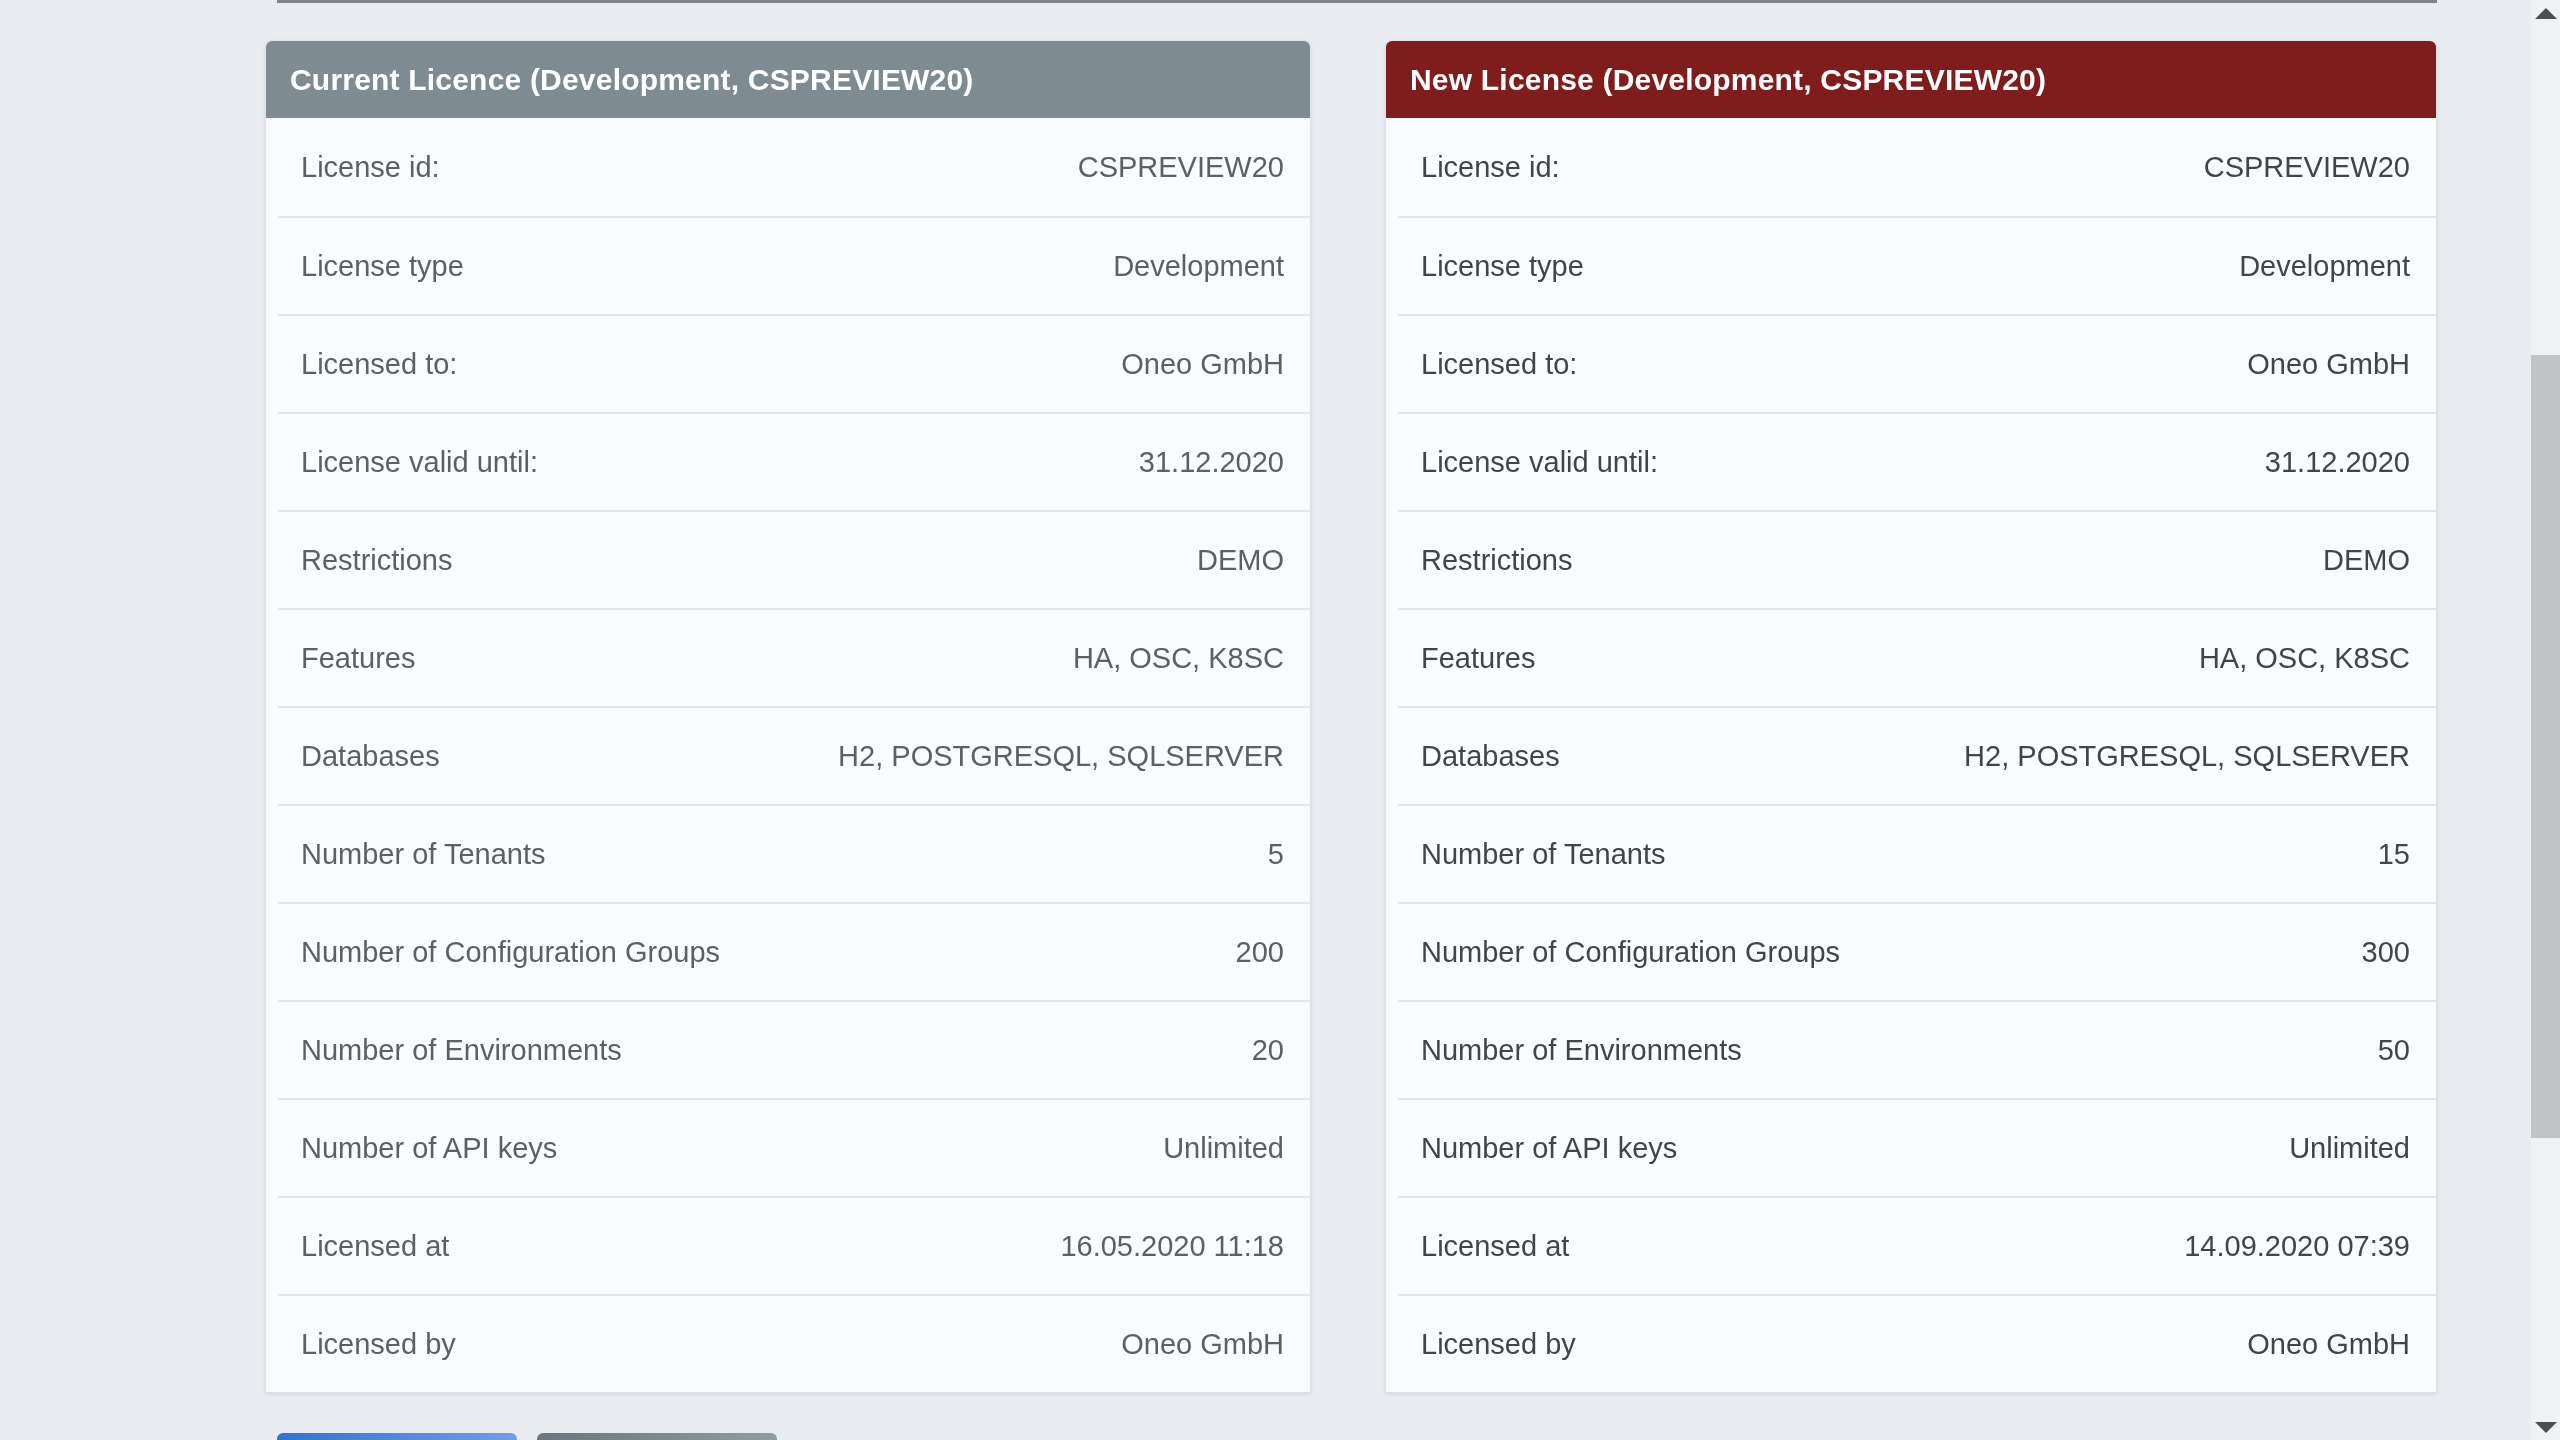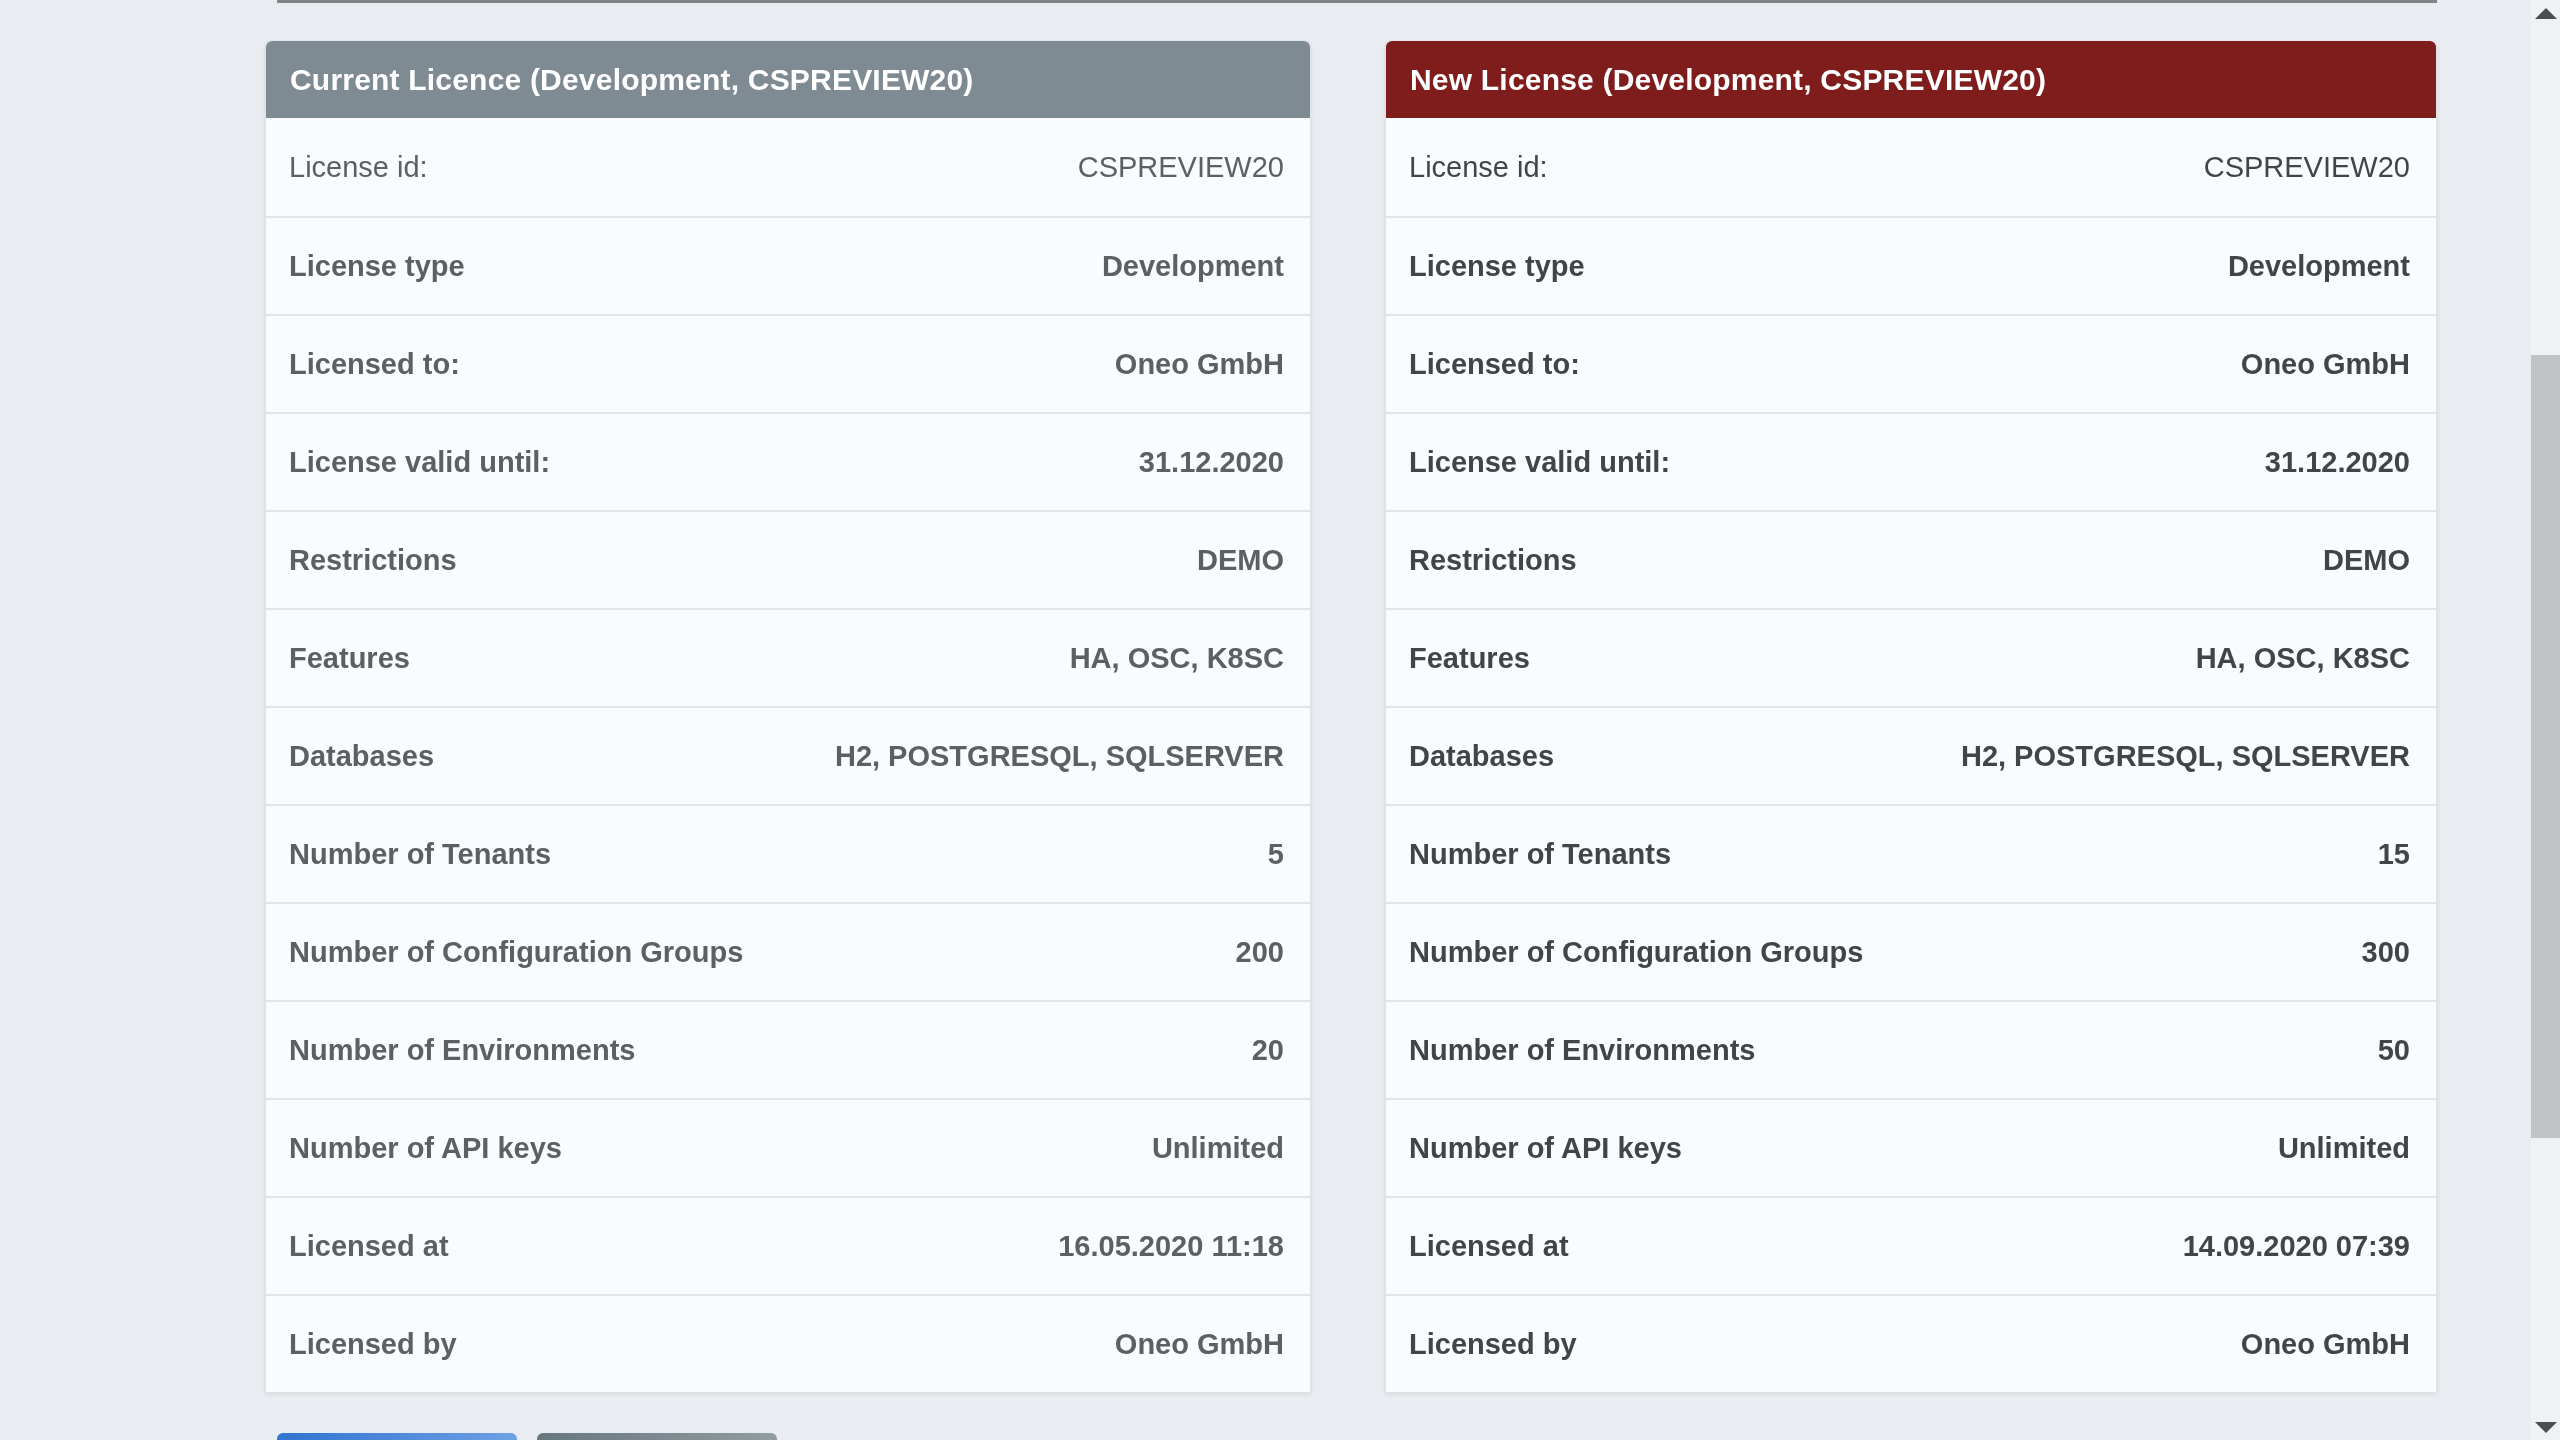--- a/index.html
+++ b/index.html
@@ -30,30 +30,30 @@
     height: 77px;
     display: flex;
     align-items: center;
     padding: 0 24px;
     border-radius: 6px 6px 0 0;
     color: #ffffff;
     font-size: 30px;
     font-weight: 600;
     letter-spacing: 0.2px;
   }
-  .panel-body { width: 100%; }
+  .panel-body { width: 100%; padding-left: 12px; }
   .row {
     height: 98px;
     display: flex;
     align-items: center;
     justify-content: space-between;
     padding: 0 26px 0 23px;
     font-size: 29px;
   }
-  .row + .row { border-top: 2px solid #e3e6e8; font-weight: bold; }
+  .row + .row { border-top: 2px solid #e3e6e8; }
   .row .lbl { text-align: left; white-space: nowrap; }
   .row .val { text-align: center; white-space: nowrap; }
   .button-row {
     position: absolute;
     top: 1433px; left: 277px;
     display: flex; gap: 20px;
   }
   .btn {
     width: 240px; height: 60px;
     border: none;

